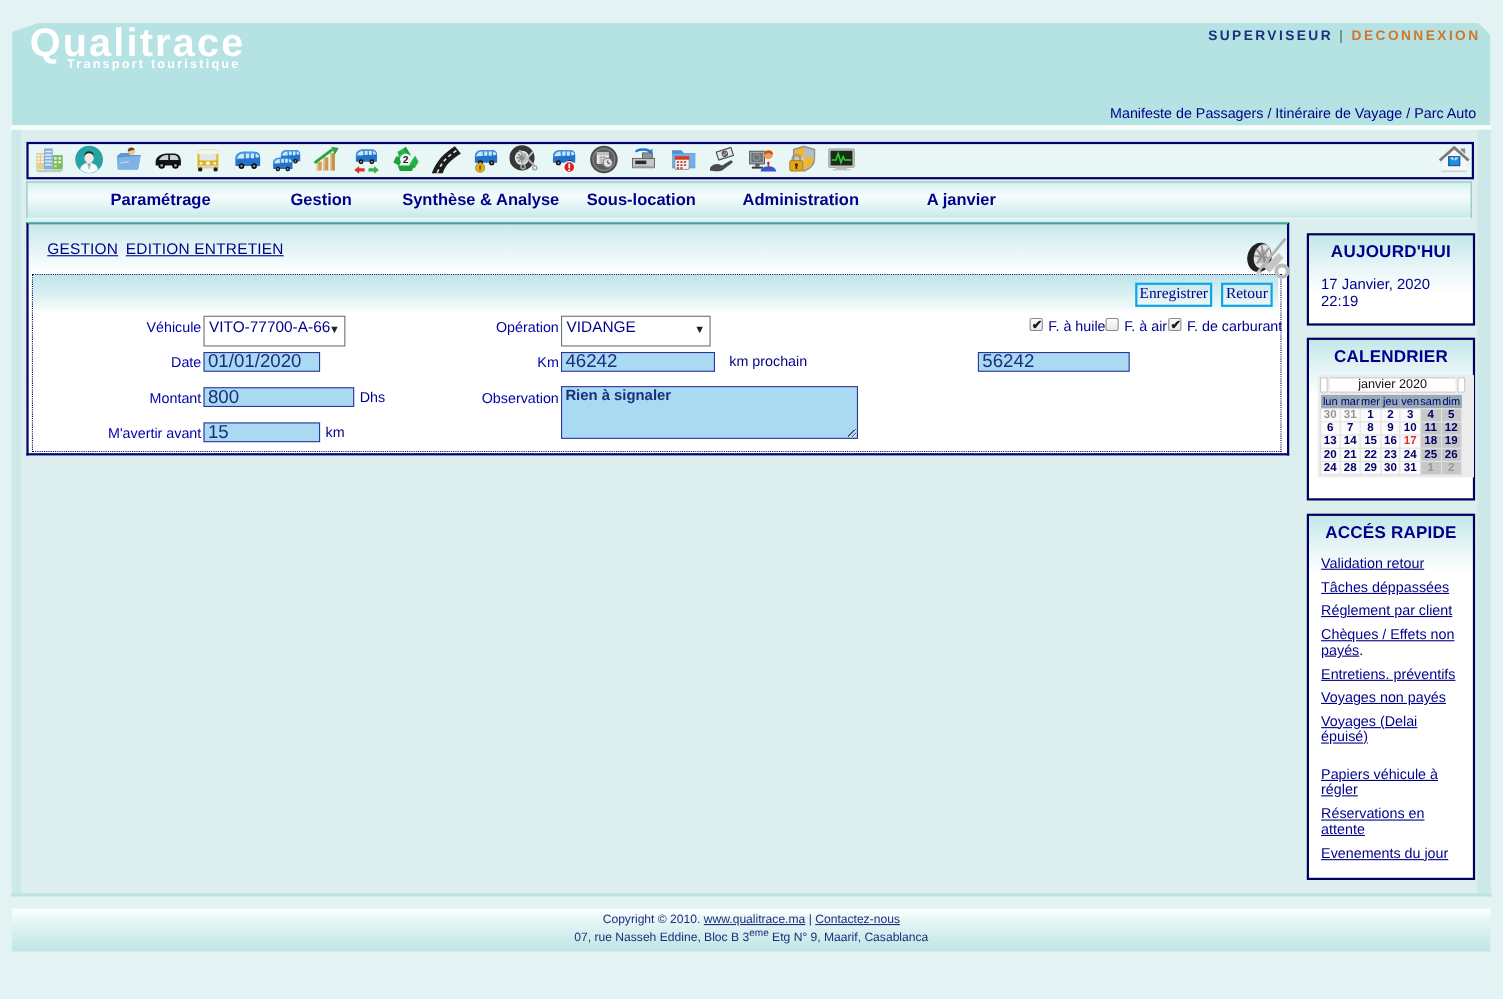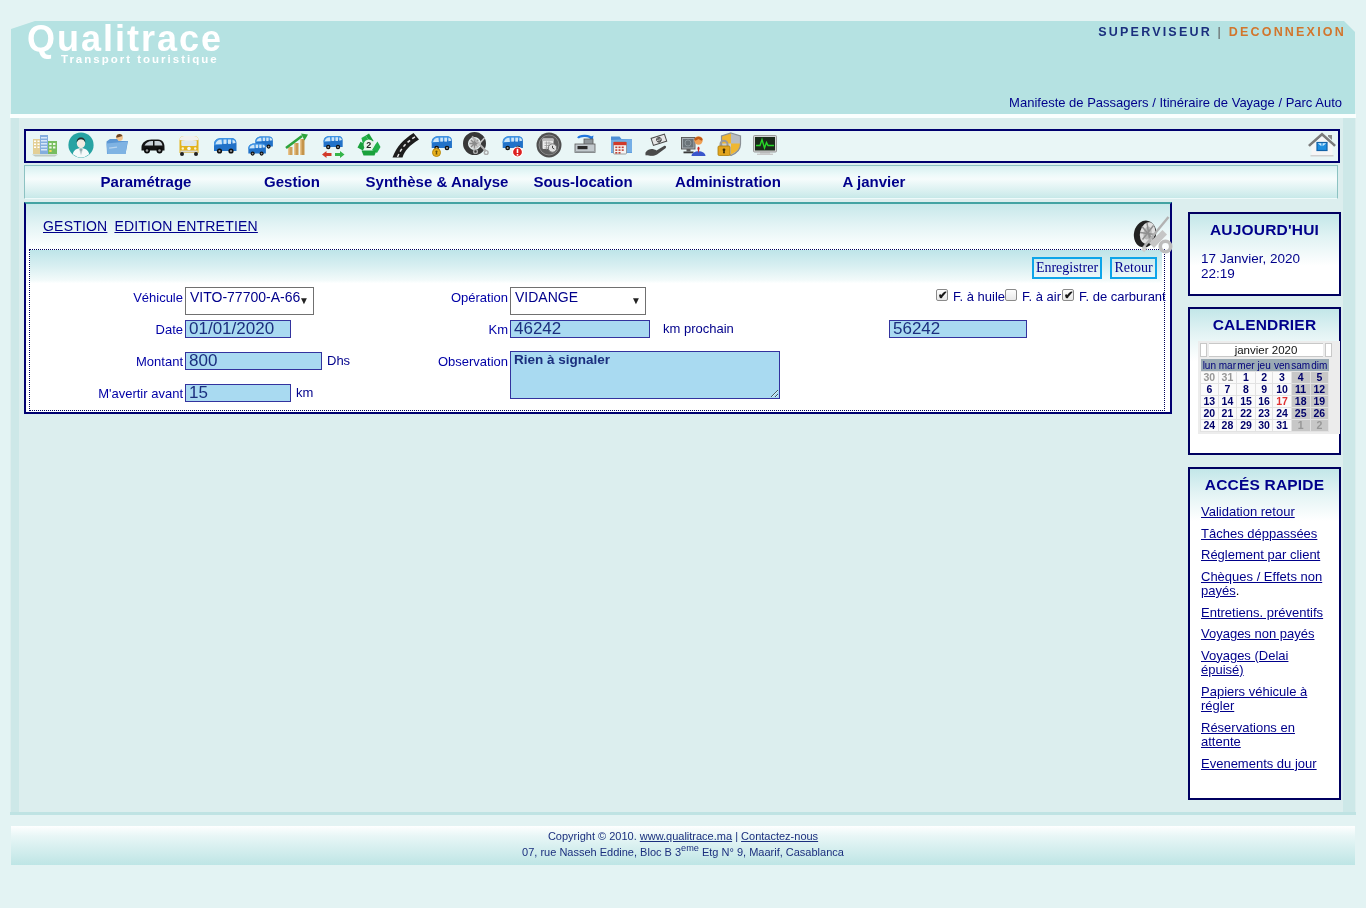--- a/index.html
+++ b/index.html
@@ -461,21 +461,21 @@
   </div>
   <div class="sbox" style="top:467px;height:329px">
     <h3>ACCÉS RAPIDE</h3>
     <div id="quick" style="margin:11px 8px 0 11px;font-size:13px;line-height:14.5px">
       <p style="margin:0 0 7px 0"><a href="#1">Validation retour</a></p>
       <p style="margin:0 0 7px 0"><a href="#2">Tâches déppassées</a></p>
       <p style="margin:0 0 7px 0"><a href="#3">Réglement par client</a></p>
       <p style="margin:0 0 7px 0"><a href="#4">Chèques / Effets non payés</a>.</p>
       <p style="margin:0 0 7px 0"><a href="#5">Entretiens. préventifs</a></p>
       <p style="margin:0 0 7px 0"><a href="#6">Voyages non payés</a></p>
-      <p style="margin:0 0 7px 0"><a href="#7">Voyages (Delai épuisé)</a></p>
+      <p style="margin:0 0 19px 0"><a href="#7">Voyages (Delai épuisé)</a></p>
       <p style="margin:0 0 7px 0"><a href="#8">Papiers véhicule à régler</a></p>
       <p style="margin:0 0 7px 0"><a href="#9">Réservations en attente</a></p>
       <p style="margin:0 0 7px 0"><a href="#10">Evenements du jour</a></p>
     </div>
   </div>
   <div class="abs" id="footer">
     <div style="margin-top:4px">Copyright © 2010. <a href="#w">www.qualitrace.ma</a> | <a href="#c">Contactez-nous</a></div>
     <div style="margin-top:1px">07, rue Nasseh Eddine, Bloc B 3<sup>eme</sup> Etg N° 9, Maarif, Casablanca</div>
   </div>
 </div>

